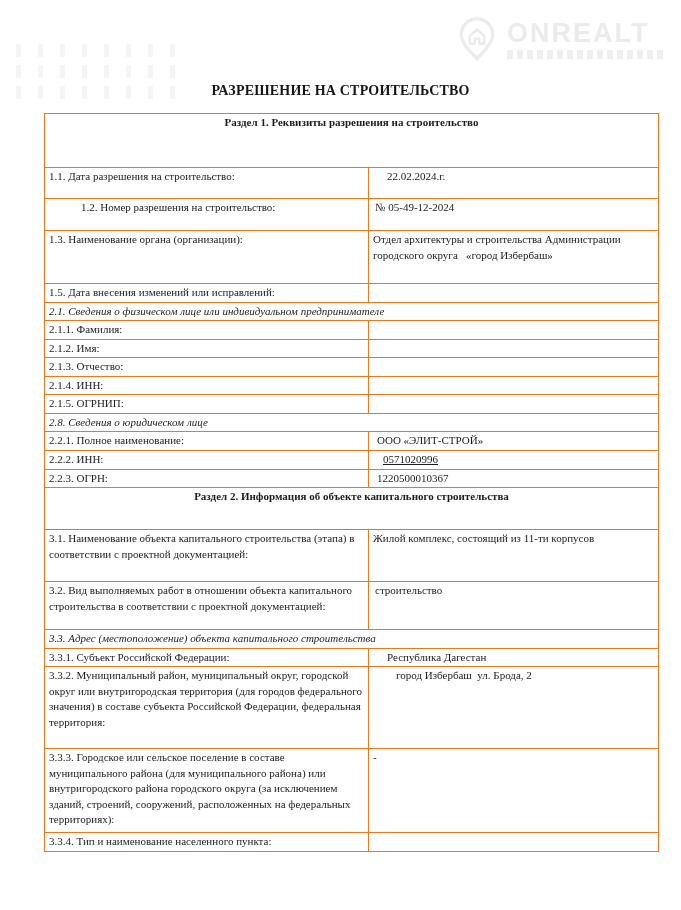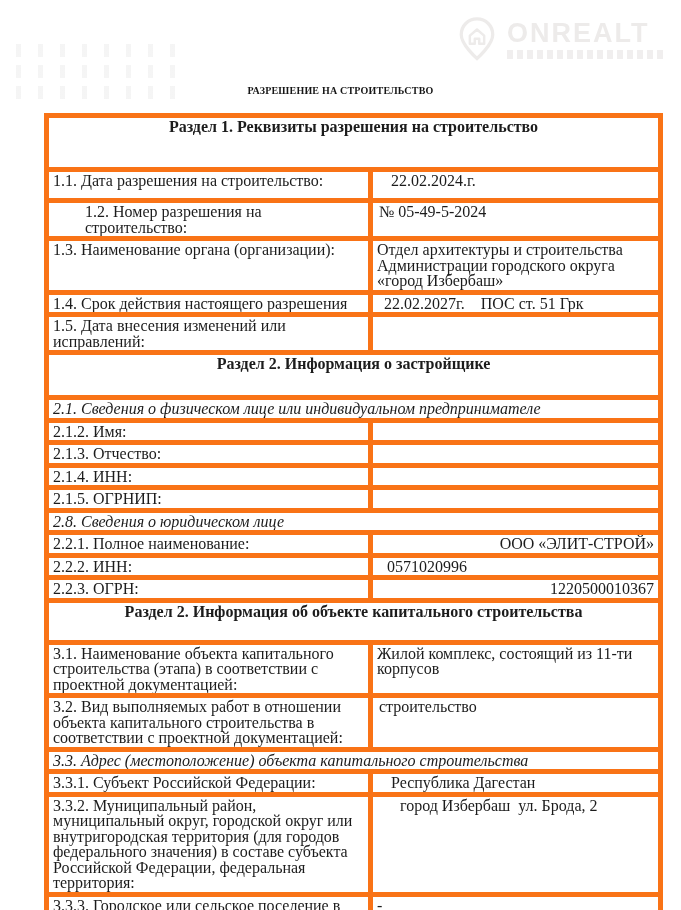--- a/index.html
+++ b/index.html
@@ -29,44 +29,44 @@
     font-family:"Liberation Sans","DejaVu Sans",sans-serif;
     font-weight:bold;font-size:27px;line-height:27px;letter-spacing:2px;
   }
   .wm-sub{
     height:9px;width:158px;opacity:.8;filter:blur(.6px);
     background:repeating-linear-gradient(90deg,currentColor 0 6px,rgba(0,0,0,0) 6px 10px);
   }
 
   .doc-title{
     margin:0;padding-top:83px;text-align:center;
-    font-size:10px;font-weight:bold;letter-spacing:.2px;line-height:15px;
+    font-size:14px;font-weight:bold;letter-spacing:.2px;line-height:15px;
     color:#161616;
   }
 
   table.permit{
     border-collapse:collapse;table-layout:fixed;
     margin:15px 0 0 44px;width:614px;
   }
   table.permit td{
-    border:5px solid #f97316;
+    border:1px solid #f97316;
     vertical-align:top;overflow:hidden;
-    font-size:16px;line-height:15.5px;
+    font-size:11px;line-height:15.5px;
     padding:1px 4px 1px 4px;
     box-sizing:border-box;
   }
   td.section{font-weight:bold;text-align:center;font-size:13px;padding-top:2px;}
   td.full{padding-left:5px;font-style:italic;}
   td.lbl{padding-left:5px;padding-right:8px;}
   td.val{white-space:pre-wrap;padding-left:3px;}
   td.vb{vertical-align:bottom;padding-bottom:3px;}
   .pl5{padding-left:6px !important;}
-  .pl7{padding-left:8px !important;text-align:right;}
+  .pl7{padding-left:8px !important;}
   .pl10{padding-left:11px !important;}
-  .pl13{padding-left:14px !important;}
+  .pl13{padding-left:14px !important;text-decoration:underline;}
   .pl17{padding-left:18px !important;}
   .pl26{padding-left:27px !important;}
   .tight{line-height:13.5px;}
   td.dash{padding-left:71px;padding-top:26px;}
 
   tr.h54 td{height:54px;} tr.h53 td{height:53px;} tr.h52 td{height:52px;}
   tr.h48 td{height:48px;} tr.h45 td{height:45px;} tr.h42 td{height:42px;}
   tr.h84 td{height:84px;} tr.h82 td{height:82px;}
   tr.h32 td{height:32px;padding-left:36px;} tr.h31 td{height:31px;}
   tr.h19 td{height:19px;} tr.h18 td{height:18px;}
@@ -103,40 +103,37 @@
     <tbody>
         <tr class="h54">
       <td class="section" colspan="2">Раздел 1. Реквизиты разрешения на строительство</td>
     </tr>
     <tr class="h31">
       <td class="lbl">1.1. Дата разрешения на строительство:</td>
       <td class="val vb pl17">22.02.2024.г.</td>
     </tr>
     <tr class="h32">
       <td class="lbl">1.2. Номер разрешения на строительство:</td>
-      <td class="val pl5">№ 05-49-5-2024</td>
+      <td class="val pl5">№ 05-49-12-2024</td>
     </tr>
     <tr class="h53">
       <td class="lbl">1.3. Наименование органа (организации):</td>
       <td class="val">Отдел архитектуры и строительства Администрации городского округа   «город Избербаш»</td>
     </tr>
     <tr class="h17">
-      <td class="lbl">1.4. Срок действия настоящего разрешения</td>
-      <td class="val pl10">22.02.2027г.    ПОС ст. 51 Грк</td>
-    </tr>
-    <tr class="h17">
       <td class="lbl">1.5. Дата внесения изменений или исправлений:</td>
       <td class="val"></td>
     </tr>
 
-    <tr class="h45">
-      <td class="section" colspan="2">Раздел 2. Информация о застройщике</td>
-    </tr>
     <tr class="h18">
       <td class="full" colspan="2">2.1. Сведения о физическом лице или индивидуальном предпринимателе</td>
+    </tr>
+    <tr class="h15">
+      <td class="lbl">2.1.1. Фамилия:</td>
+      <td class="val"></td>
     </tr>
     <tr class="h16">
       <td class="lbl">2.1.2. Имя:</td>
       <td class="val"></td>
     </tr>
     <tr class="h16">
       <td class="lbl">2.1.3. Отчество:</td>
       <td class="val"></td>
     </tr>
     <tr class="h16">

